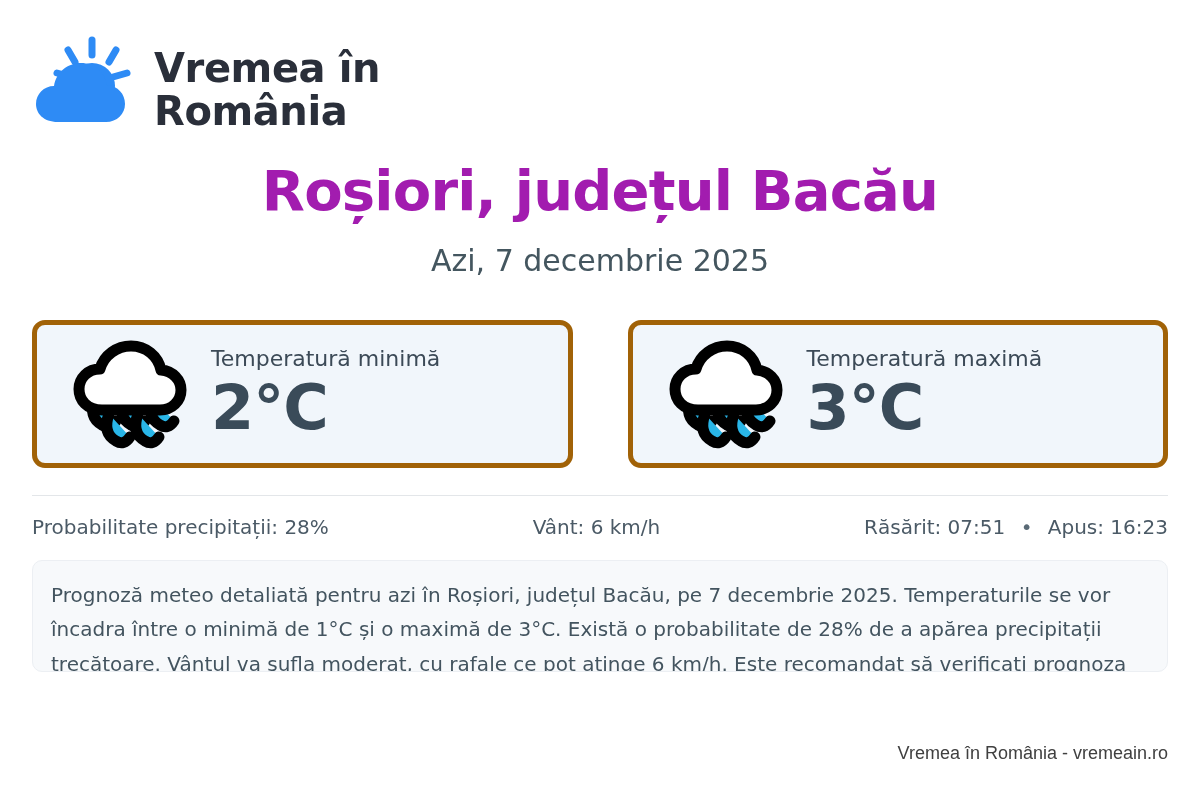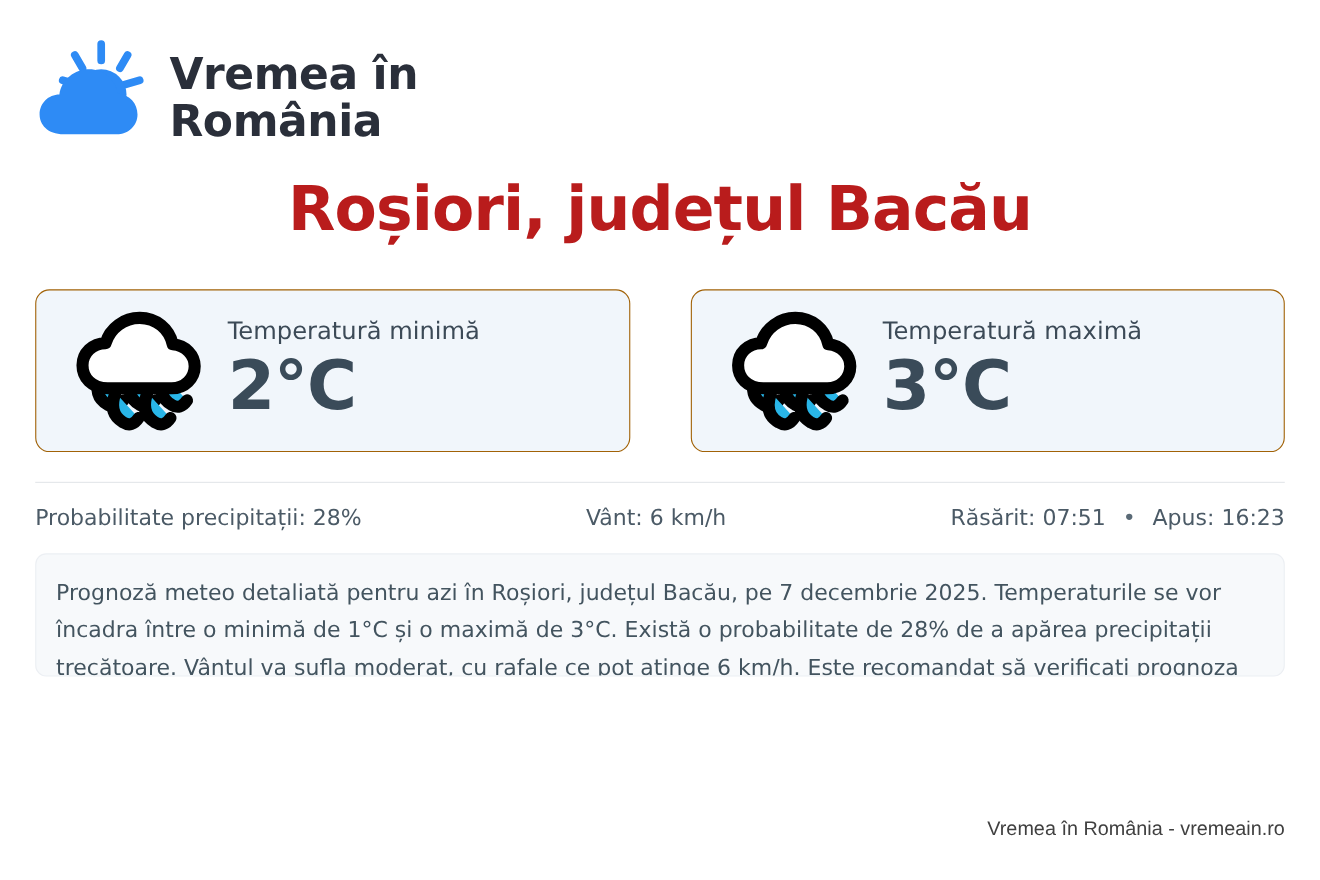--- a/index.html
+++ b/index.html
@@ -43,21 +43,21 @@
     white-space: pre-line;
     margin-top: 13px;
   }
 
   
   .title {
     margin-top: 42px;
     text-align: center;
     font-size: 56px;
     font-weight: 700;
-    color: #b91c1c;
+    color: #a21caf;
     letter-spacing: -0.8px;
     line-height: 1.05;
   }
   .subtitle {
     margin-top: 22px;
     text-align: center;
     font-size: 30px;
     font-weight: 400;
     color: #44565f;
   }
@@ -65,21 +65,21 @@
   
   .cards {
     display: flex;
     gap: 55px;
     margin-top: 42px;
   }
   .card {
     flex: 1 1 0;
     height: 148px;
     background: #f1f6fb;
-    border: 1px solid #a16207;
+    border: 5px solid #a16207;
     border-radius: 13px;
     display: flex;
     align-items: center;
     padding: 0 14px 0 34px;
     gap: 22px;
   }
   .card-icon {
     width: 118px;
     height: 112px;
     flex: 0 0 118px;
@@ -161,20 +161,21 @@
         <line x1="95" y1="37" x2="81" y2="41"></line>
       </g>
       <circle cx="60" cy="50" r="23" fill="#2E8BF5"></circle>
       <path d="M26 86 C11 86 4 77 4 68 C4 58 12 50 22 50 C24 36 36 27 49 27 C62 27 73 36 75 49 C86 50 93 58 93 68 C93 78 85 86 74 86 Z" fill="#2E8BF5"></path>
     </svg>
     <div class="brand-name">Vremea în
 România</div>
   </div>
 
   <h1 class="title">Roșiori, județul Bacău</h1>
+  <div class="subtitle">Azi, 7 decembrie 2025</div>
 
   <div class="cards">
 
     <div class="card">
       <svg class="card-icon" viewBox="0 0 118 112">
         <g stroke="#000000" stroke-width="11" stroke-linejoin="round" stroke-linecap="round">
           <path d="M24 60 Q17 79 31 87 Q39 92 45 83" fill="#29B6E8"></path>
           <path d="M53 60 Q46 79 60 87 Q68 92 74 83" fill="#29B6E8"></path>
           <path d="M82 60 Q75 79 89 87 Q97 92 103 83" fill="#29B6E8"></path>
           <path d="M38 76 Q31 95 45 103 Q53 108 59 99" fill="#29B6E8"></path>

